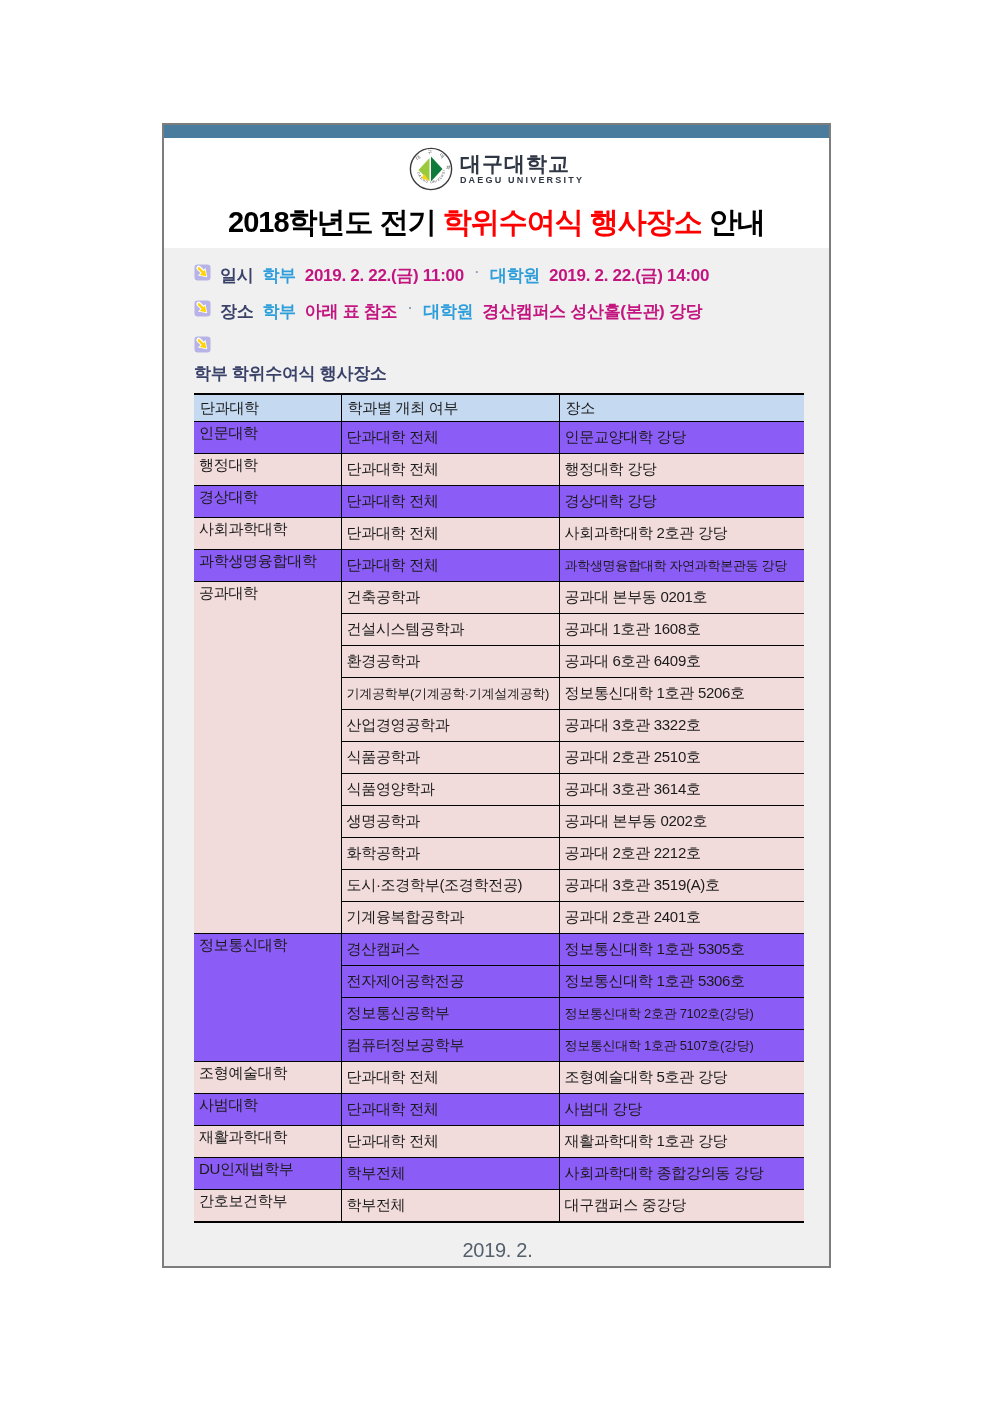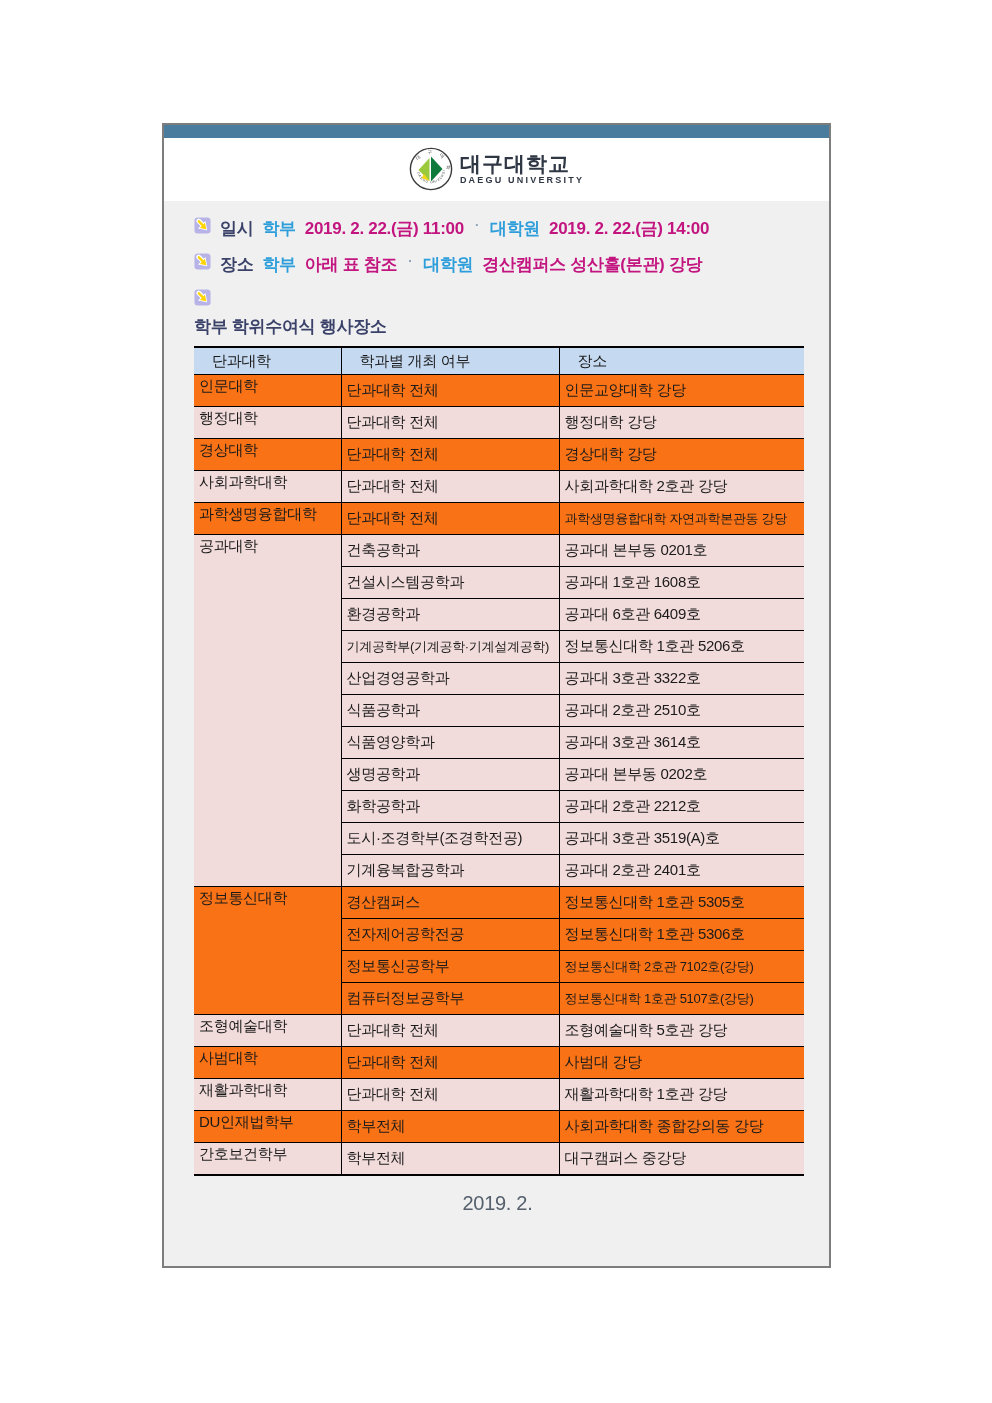--- a/index.html
+++ b/index.html
@@ -43,30 +43,30 @@
   .mag{color:var(--accent-magenta,#c3157f);}
   .dot{color:#8aa0b8;font-size:13px;padding:0 2px;}
   .bullet-line.last{margin-bottom:8px;flex-direction:column;}
   table.venues{
     border-collapse:collapse;width:610px;margin-top:2px;
     border-top:2px solid #000;border-bottom:2px solid #000;
     font-size:15px;color:#1a1a1a;table-layout:fixed;
   }
   table.venues th{
     background:var(--table-header-bg,#c5d9f1);font-weight:normal;text-align:left;
-    padding:2px 18px;height:22px;border-bottom:1px solid #000;letter-spacing:-0.3px;
+    padding:2px 6px;height:22px;border-bottom:1px solid #000;letter-spacing:-0.3px;
     overflow:hidden;
   }
   table.venues td{
     padding:2px 5px;height:27px;border-bottom:1px solid #000;
     letter-spacing:-0.3px;overflow:hidden;white-space:nowrap;background:#ffffff;
   }
   table.venues th+th, table.venues td.sep{border-left:1px solid #000;}
   tr.pink td{background:var(--pink-row-bg,#f2dcdb);}
-  tr.white td{background:#f97316;margin-left:38px;}
+  tr.white td{background:#8b5cf6;margin-left:38px;}
   td.college-cell{vertical-align:top;padding-top:5px;}
   td.tight{font-size:13px;letter-spacing:-0.8px;}
   .footer{text-align:center;}
   .footer-date{margin-top:16px;font-size:20px;color:#55606c;letter-spacing:-0.3px;}
 </style>
 </head>
 <body>
 
 <div class="doc">
   <div class="top-bar"></div>
@@ -88,20 +88,21 @@
         <polygon points="22,9.5 33.5,22 22,34.5" fill="#0e7a3c"></polygon>
         <polygon points="20.5,11 9.5,23 20.5,34" fill="#9aca3c"></polygon>
         <polygon points="15,27 20.5,34 12.5,31" fill="#f4d513"></polygon>
       </svg>
       <div class="logo-texts">
         <div class="logo-kr">대구대학교</div>
         <div class="logo-en">DAEGU UNIVERSITY</div>
       </div>
     </div>
 
+    <div class="title"><span>2018학년도 전기 </span><span class="red">학위수여식 행사장소</span><span> 안내</span></div>
   </div>
 
   <div class="panel">
 
     <div class="bullet-line">
       <svg class="icon" width="17" height="17" viewBox="0 0 18 18">
         <rect x="0.5" y="0.5" width="17" height="17" rx="3.5" fill="#b7b3e6"></rect>
         <path d="M5 4.2 L10 9.2" stroke="#ffffff" stroke-width="5" stroke-linecap="round"></path>
         <polygon points="14,14 4.2,12.2 12.2,4.2" fill="#ffffff"></polygon>
         <path d="M5.2 4.6 L9.4 8.8" stroke="#ffd400" stroke-width="2.6" stroke-linecap="round"></path>

